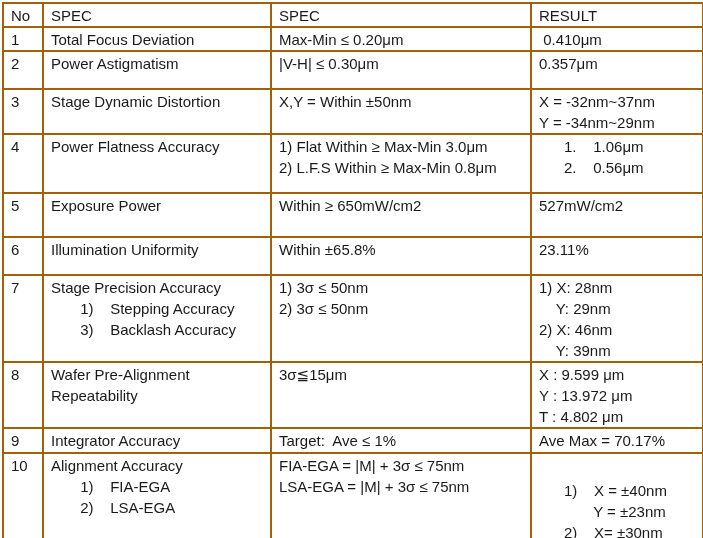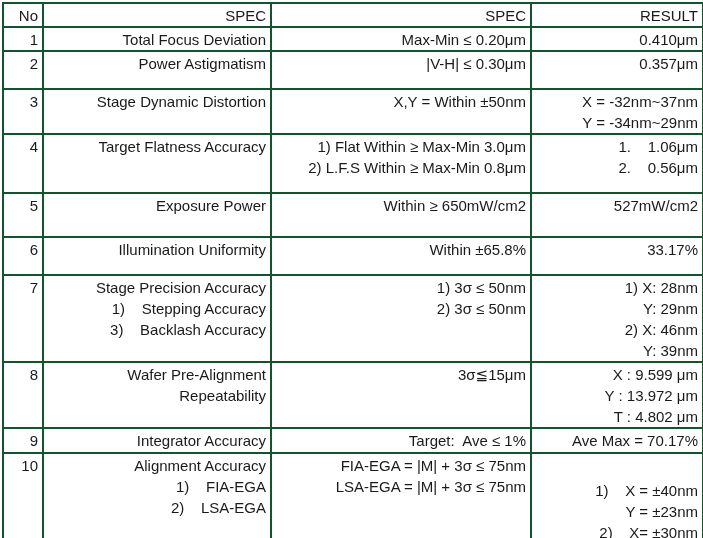--- a/index.html
+++ b/index.html
@@ -9,23 +9,23 @@
     background: #ffffff;
     font-family: "Liberation Sans", sans-serif;
   }
   table.spec-table {
     border-collapse: collapse;
     table-layout: fixed;
     width: 700px;
     margin: 2px 0 0 2px;
   }
   .spec-table th, .spec-table td {
-    border: 2px solid #14532d;
+    border: 2px solid #a16207;
     vertical-align: top;
-    text-align: right;
+    text-align: left;
     padding: 1px 4px 0 7px;
     font-size: 15px;
     line-height: 21px;
     font-weight: 400;
     color: #1a1a1a;
     white-space: pre-wrap;
     overflow: hidden;
   }
   tr.h-hdr { height: 21px; }
   tr.h-r1  { height: 24px; }
@@ -74,37 +74,37 @@
     </tr>
     <tr class="h-r3">
       <td>3</td>
       <td>Stage Dynamic Distortion</td>
       <td>X,Y = Within ±50nm</td>
       <td>X = -32nm~37nm
 Y = -34nm~29nm</td>
     </tr>
     <tr class="h-r4">
       <td>4</td>
-      <td>Target Flatness Accuracy</td>
+      <td>Power Flatness Accuracy</td>
       <td>1) Flat Within ≥ Max-Min 3.0μm
 2) L.F.S Within ≥ Max-Min 0.8μm</td>
       <td>      1.    1.06μm
       2.    0.56μm</td>
     </tr>
     <tr class="h-r5">
       <td>5</td>
       <td>Exposure Power</td>
       <td>Within ≥ 650mW/cm2</td>
       <td>527mW/cm2</td>
     </tr>
     <tr class="h-r6">
       <td>6</td>
       <td>Illumination Uniformity</td>
       <td>Within ±65.8%</td>
-      <td>33.17%</td>
+      <td>23.11%</td>
     </tr>
     <tr class="h-r7">
       <td>7</td>
       <td>Stage Precision Accuracy
        1)    Stepping Accuracy
        3)    Backlash Accuracy</td>
       <td>1) 3σ ≤ 50nm
 2) 3σ ≤ 50nm</td>
       <td>1) X: 28nm
     Y: 29nm

